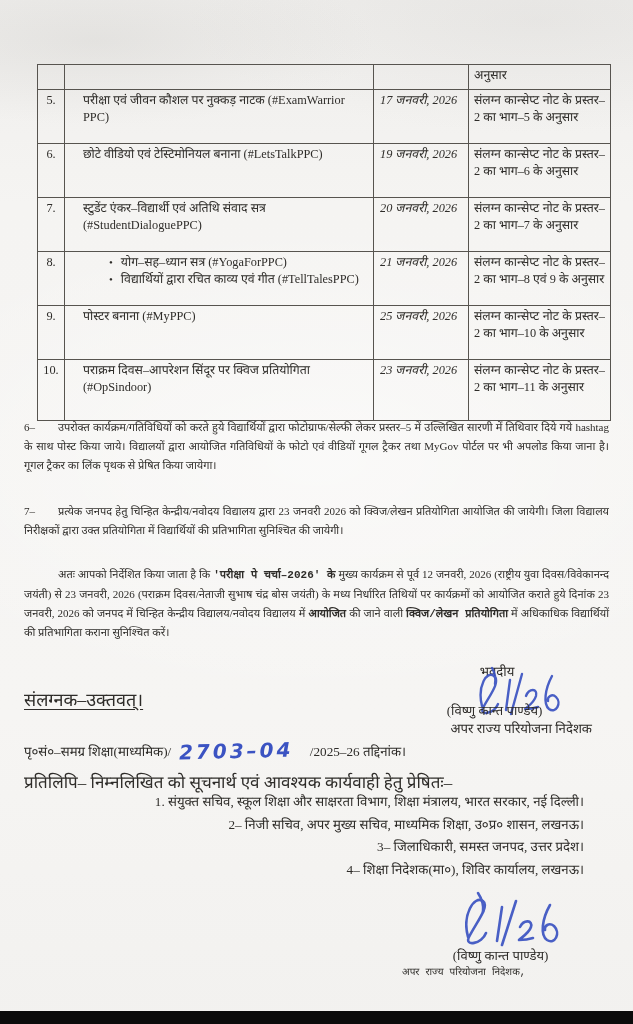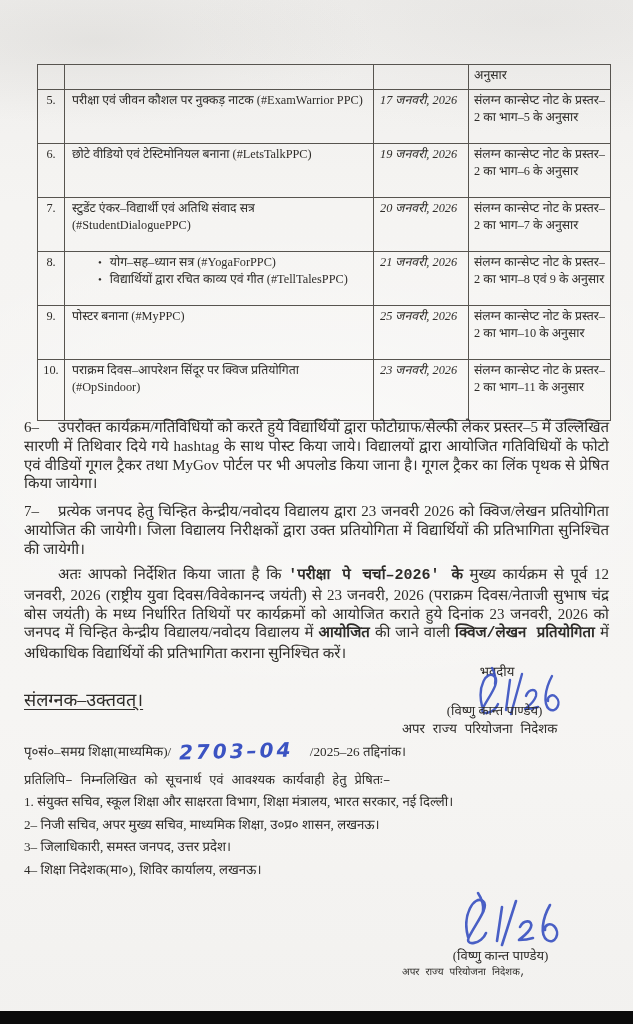--- a/index.html
+++ b/index.html
@@ -23,58 +23,58 @@
     position:absolute;left:37px;top:64px;width:573px;
     border-collapse:collapse;table-layout:fixed;
     font-size:12.3px;line-height:16.5px;
   }
   .tbl td{
     border:1px solid #57544f;
     vertical-align:top;
     padding:2px 5px 3px 5px;
   }
   .tbl td.sno{text-align:center;padding-left:1px;padding-right:1px;}
-  .tbl td.act{text-align:left;padding-left:7px;}
+  .tbl td.act{text-align:left;padding-left:18px;}
   .tbl td.date{white-space:nowrap;padding-left:6px;font-style:italic;}
   .tbl td.note{text-align:justify;}
   .tbl tr.cont td{height:19px;}
   .tbl tr.r td{height:48px;}
   .tbl tr.rlast td{height:55px;}
   .bul-line{display:flex;gap:8px;padding-left:26px;}
   .bul{flex:0 0 auto;font-size:11px;line-height:16.5px;}
   
   .para{
     position:absolute;left:24px;width:585px;margin:0;
-    font-size:15px;line-height:18.8px;text-align:justify;
+    font-size:11px;line-height:18.8px;text-align:justify;
   }
   .pnum{display:inline-block;width:34px;}
   .p6{top:418px;}
   .p7{top:502px;}
   .p8{top:565px;text-indent:34px;}
   .b{font-weight:bold;font-family:Liberation Mono, monospace;}
   
   .val-top{position:absolute;left:452px;top:662px;width:90px;text-align:center;font-size:13.2px;}
   .sig{position:absolute;color:#3b53c2;}
   .sig svg{display:block;}
   .sig-top{left:468px;top:666px;}
   .name-top{position:absolute;left:412px;top:701px;width:165px;text-align:center;font-size:13px;}
-  .desig-top{position:absolute;left:402px;top:719px;width:190px;text-align:left;font-size:13.2px;font-family:Liberation Mono, monospace;}
+  .desig-top{position:absolute;left:402px;top:719px;width:190px;text-align:right;font-size:13.2px;}
   .enclosure{position:absolute;left:24px;top:687px;font-size:18px;text-decoration:underline;text-underline-offset:3px;}
   
   .refline{position:absolute;left:24px;top:739px;font-size:13.2px;white-space:nowrap;}
   .ref-hand{
     display:inline-block;margin:0 16px 0 8px;
     color:#3b53c2;font-style:italic;font-weight:bold;
     font-size:20px;letter-spacing:3px;transform:rotate(-1.5deg);
     font-family:"DejaVu Sans",sans-serif;vertical-align:-2px;
   }
   
-  .copyhead{position:absolute;left:24px;top:770px;font-size:13px;font-family:Liberation Mono, monospace;}
+  .copyhead{position:absolute;left:24px;top:770px;font-size:17px;}
   .copylist{position:absolute;left:24px;top:791px;width:560px;font-size:13.2px;line-height:22.6px;}
-  .copylist div{white-space:nowrap;}
+  .copylist div{white-space:nowrap;text-align:right;}
   
   .sig-bottom{left:438px;top:891px;}
   .name-bot{position:absolute;left:418px;top:946px;width:165px;text-align:center;font-size:13px;}
   .desig-bot{position:absolute;left:402px;top:964px;width:195px;text-align:left;font-size:10px;font-family:Liberation Mono, monospace;}
   
   .blackbar{position:absolute;left:0;top:1011px;width:633px;height:13px;background:#0b0b0b;}
 </style>
 </head>
 <body>
 

